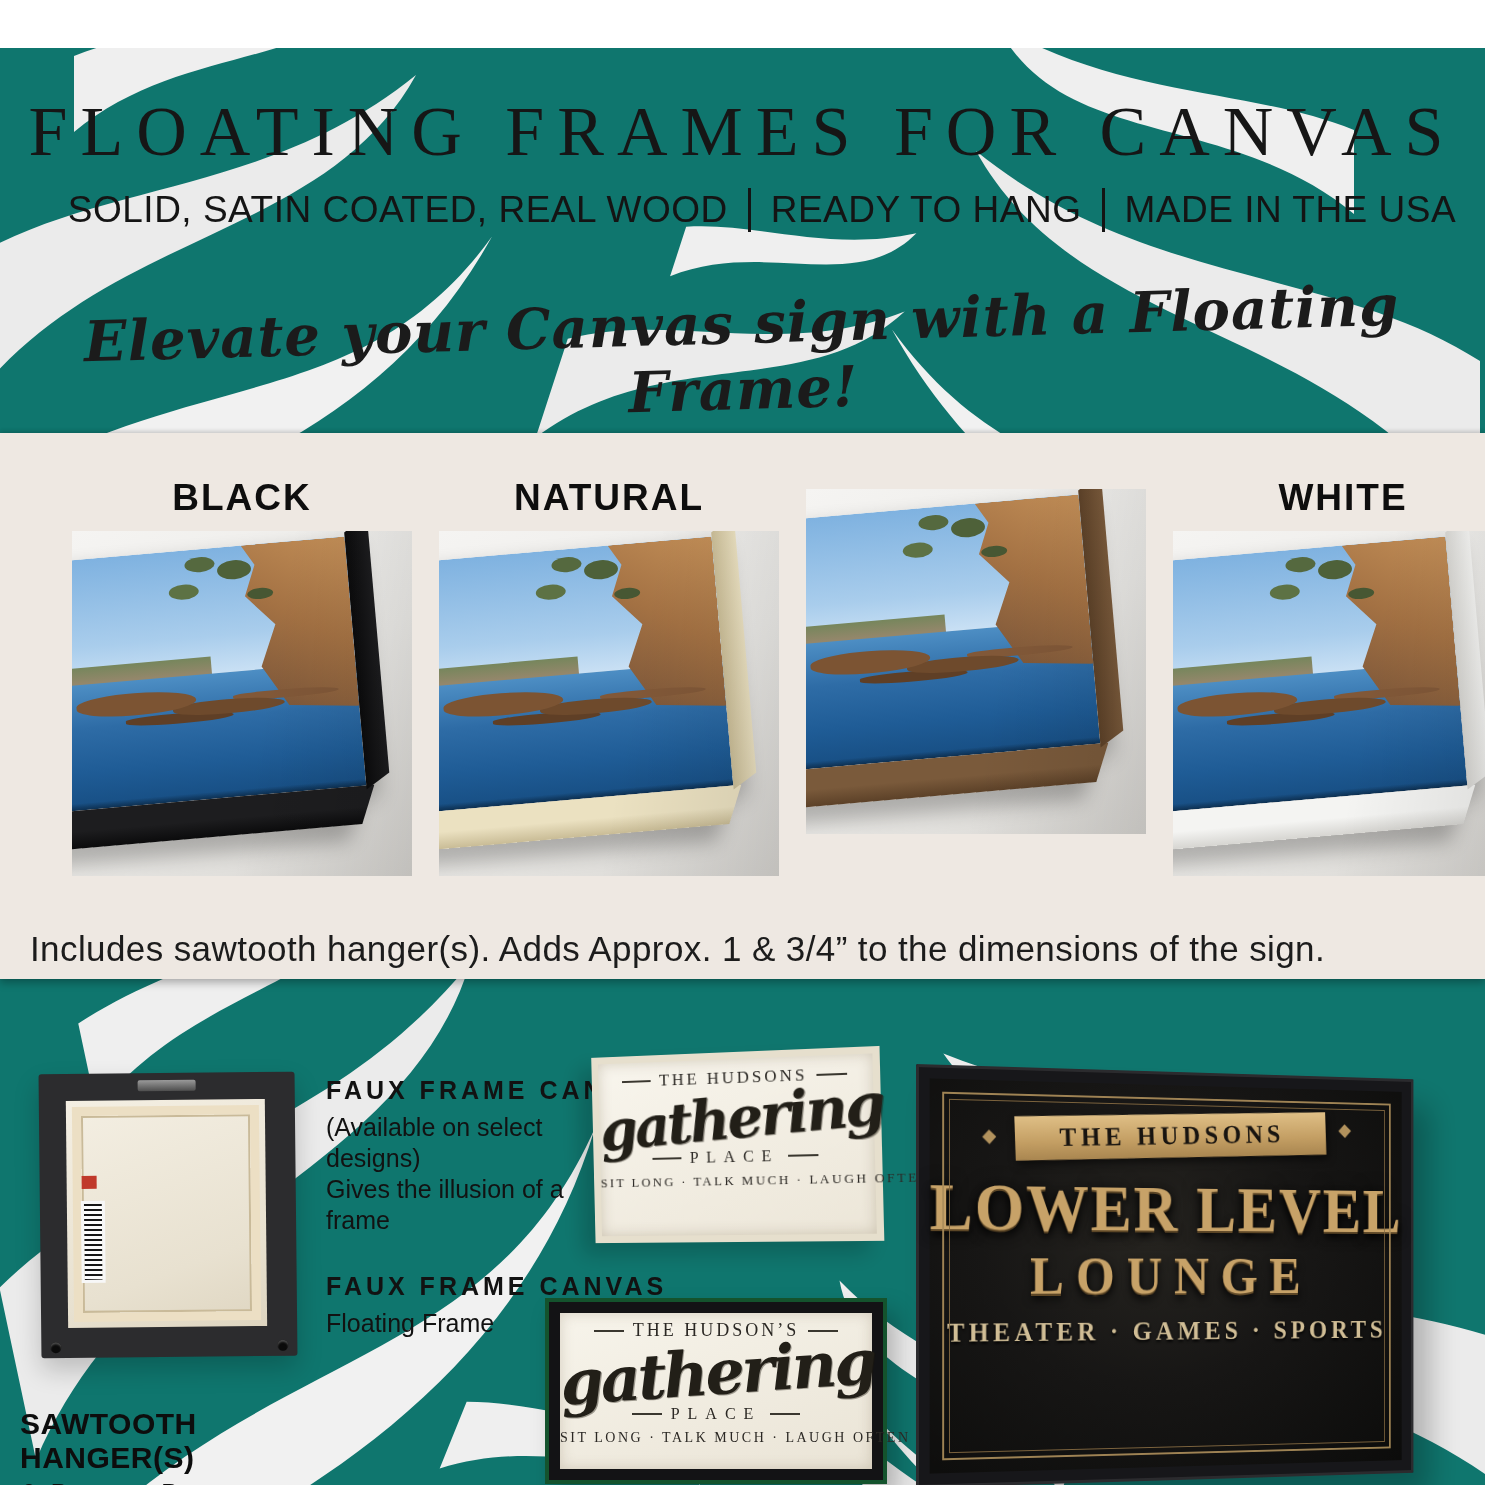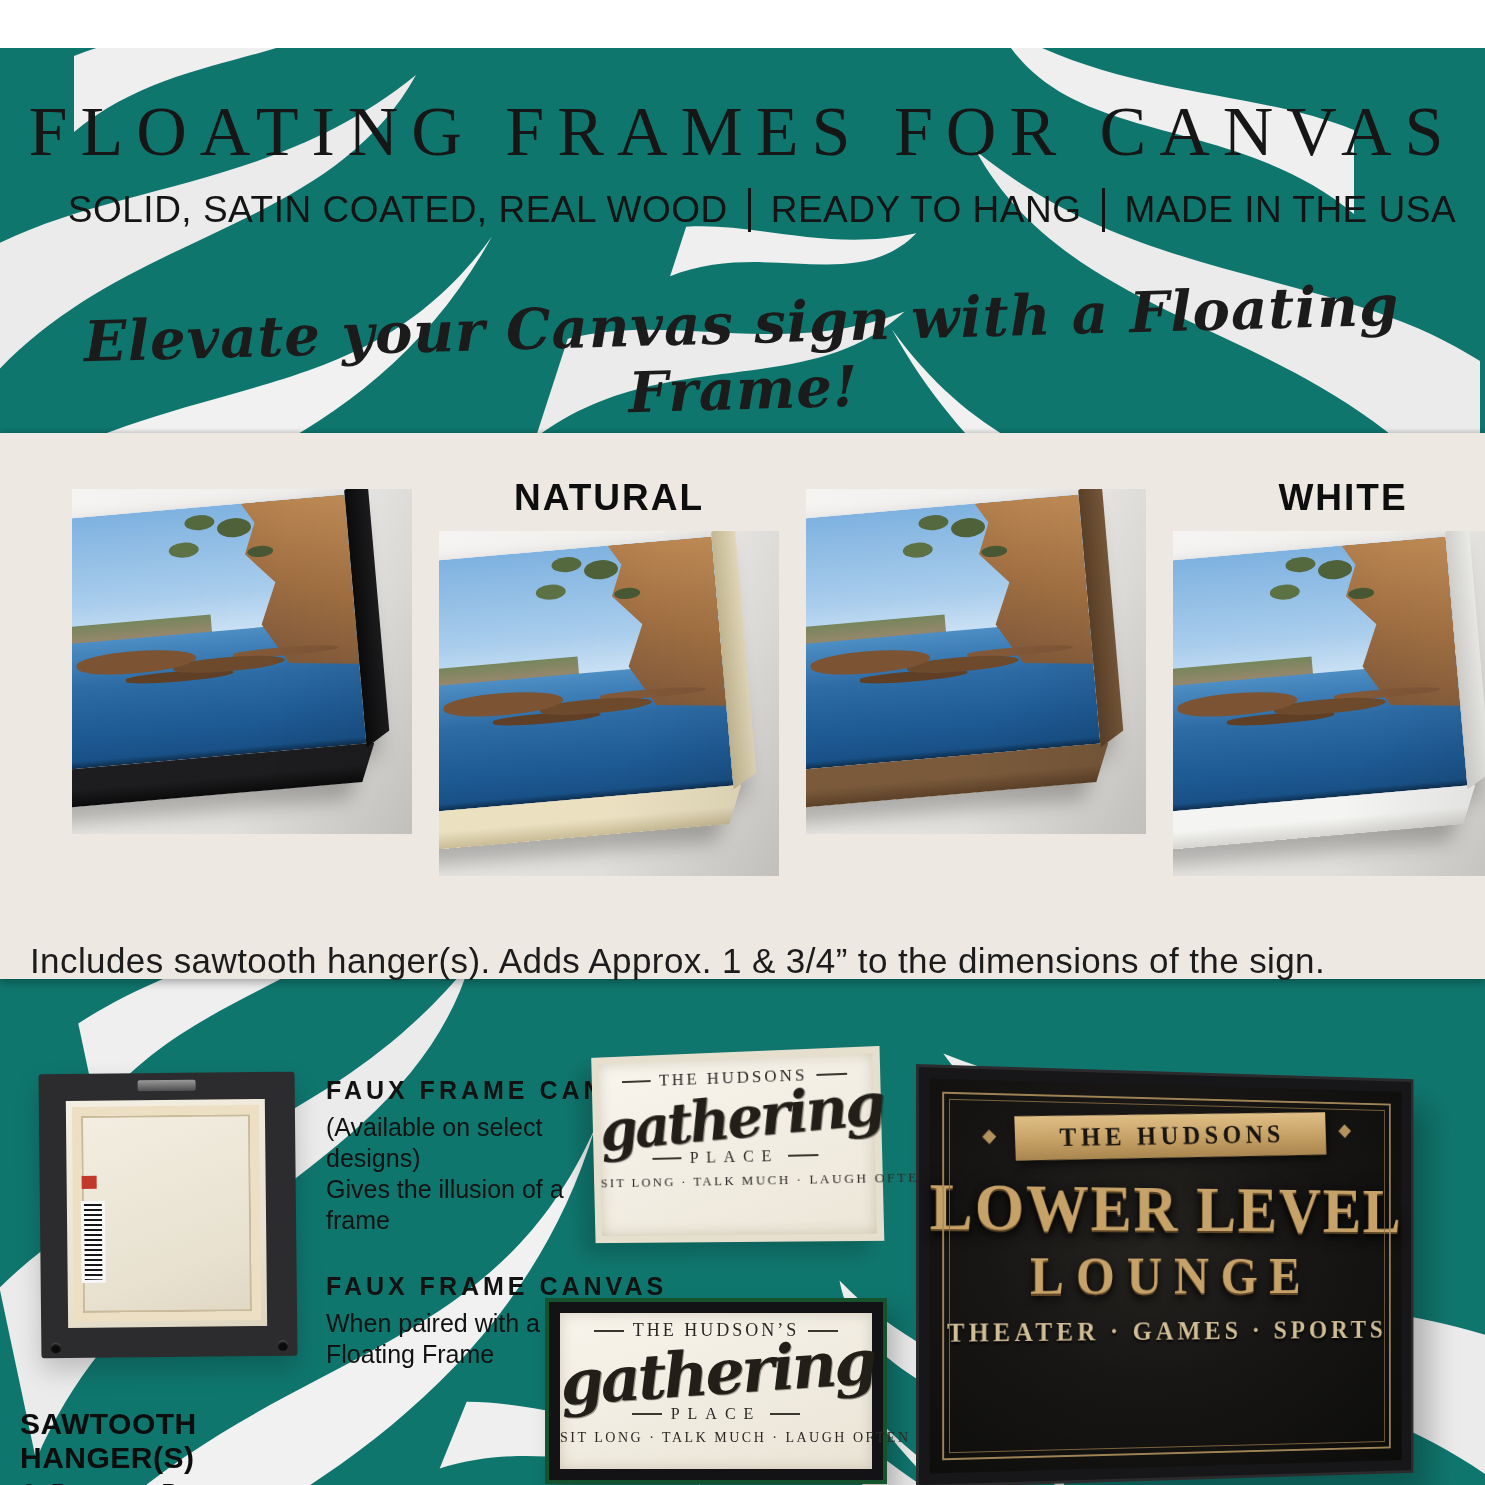--- a/index.html
+++ b/index.html
@@ -46,21 +46,21 @@
   .scene::after{content:"";position:absolute;left:0;right:0;bottom:0;height:7px;
        background:linear-gradient(rgba(0,0,0,0),rgba(0,0,0,.38));}
   .frame-b{position:absolute;top:100%;left:-4px;width:104%;height:38px;
        background:linear-gradient(180deg,var(--face) 0%,var(--face) 55%,var(--side) 100%);
        transform:skewX(-22deg);transform-origin:top left;
        box-shadow:-8px 16px 18px rgba(0,0,0,.25);}
   .frame-r{position:absolute;left:100%;top:-4px;width:24px;height:103%;
        background:linear-gradient(90deg,var(--side),var(--face));
        transform:skewY(-32deg);transform-origin:top left;}
   .spec{position:absolute;left:30px;right:20px;margin:0;font-size:35px;letter-spacing:.4px;color:#1c1c1c;}
-  .s1{top:440px}.s2{top:508px}
+  .s1{top:440px}.s2{top:496px}
 
   
   .bottom{position:absolute;top:931px;left:0;width:1485px;height:554px;z-index:2;}
 
   .back-photo{position:absolute;left:40px;top:94px;width:256px;height:284px;background:#2c2c2e;
        border-radius:3px;box-shadow:0 12px 26px rgba(0,0,0,.20);transform:rotate(-.6deg);}
   .cback{position:absolute;left:27px;top:27px;right:30px;bottom:30px;
        background:linear-gradient(160deg,#f4efe3,#e8e1d0 70%,#ded5c0);}
   .stretcher{position:absolute;inset:6px;border:9px solid #ecdfc4;box-shadow:inset 0 0 0 2px #c9ba99;}
   .hanger{position:absolute;top:7px;left:50%;transform:translateX(-50%);width:58px;height:11px;
@@ -158,20 +158,21 @@
       <span>READY TO HANG</span>
       <span class="vbar"></span>
       <span>MADE IN THE USA</span>
     </div>
     <div class="tagline">Elevate your Canvas sign with a Floating Frame!</div>
   </header>
 
   <section class="band">
 
     <figure class="option o0">
+      <figcaption class="opt-label">BLACK</figcaption>
       <div class="photo" style="--face: #1d1d1f; --side: #0b0b0c;">
         <div class="art">
           <div class="scene">
             <div class="sky"></div>
             <div class="shoreline"></div>
             <div class="sea"></div>
             <div class="cliff"></div>
             <div class="veg"></div>
             <div class="rocks"></div>
           </div>
@@ -255,21 +256,20 @@
     </div>
 
     <div class="faux-note n1">
       <div class="faux-title">FAUX FRAME CANVAS</div>
       <div class="faux-line">(Available on select designs)</div>
       <div class="faux-line">Gives the illusion of a frame</div>
     </div>
 
     <div class="faux-note n2">
       <div class="faux-title">FAUX FRAME CANVAS</div>
-      <div class="faux-line">When paired with a</div>
       <div class="faux-line">Floating Frame</div>
     </div>
 
     <div class="gsign g1">
       <div class="gs-top">
         <span class="rule"></span>
         <span>THE HUDSONS</span>
         <span class="rule"></span>
       </div>
       <div class="gs-script">gathering</div>

